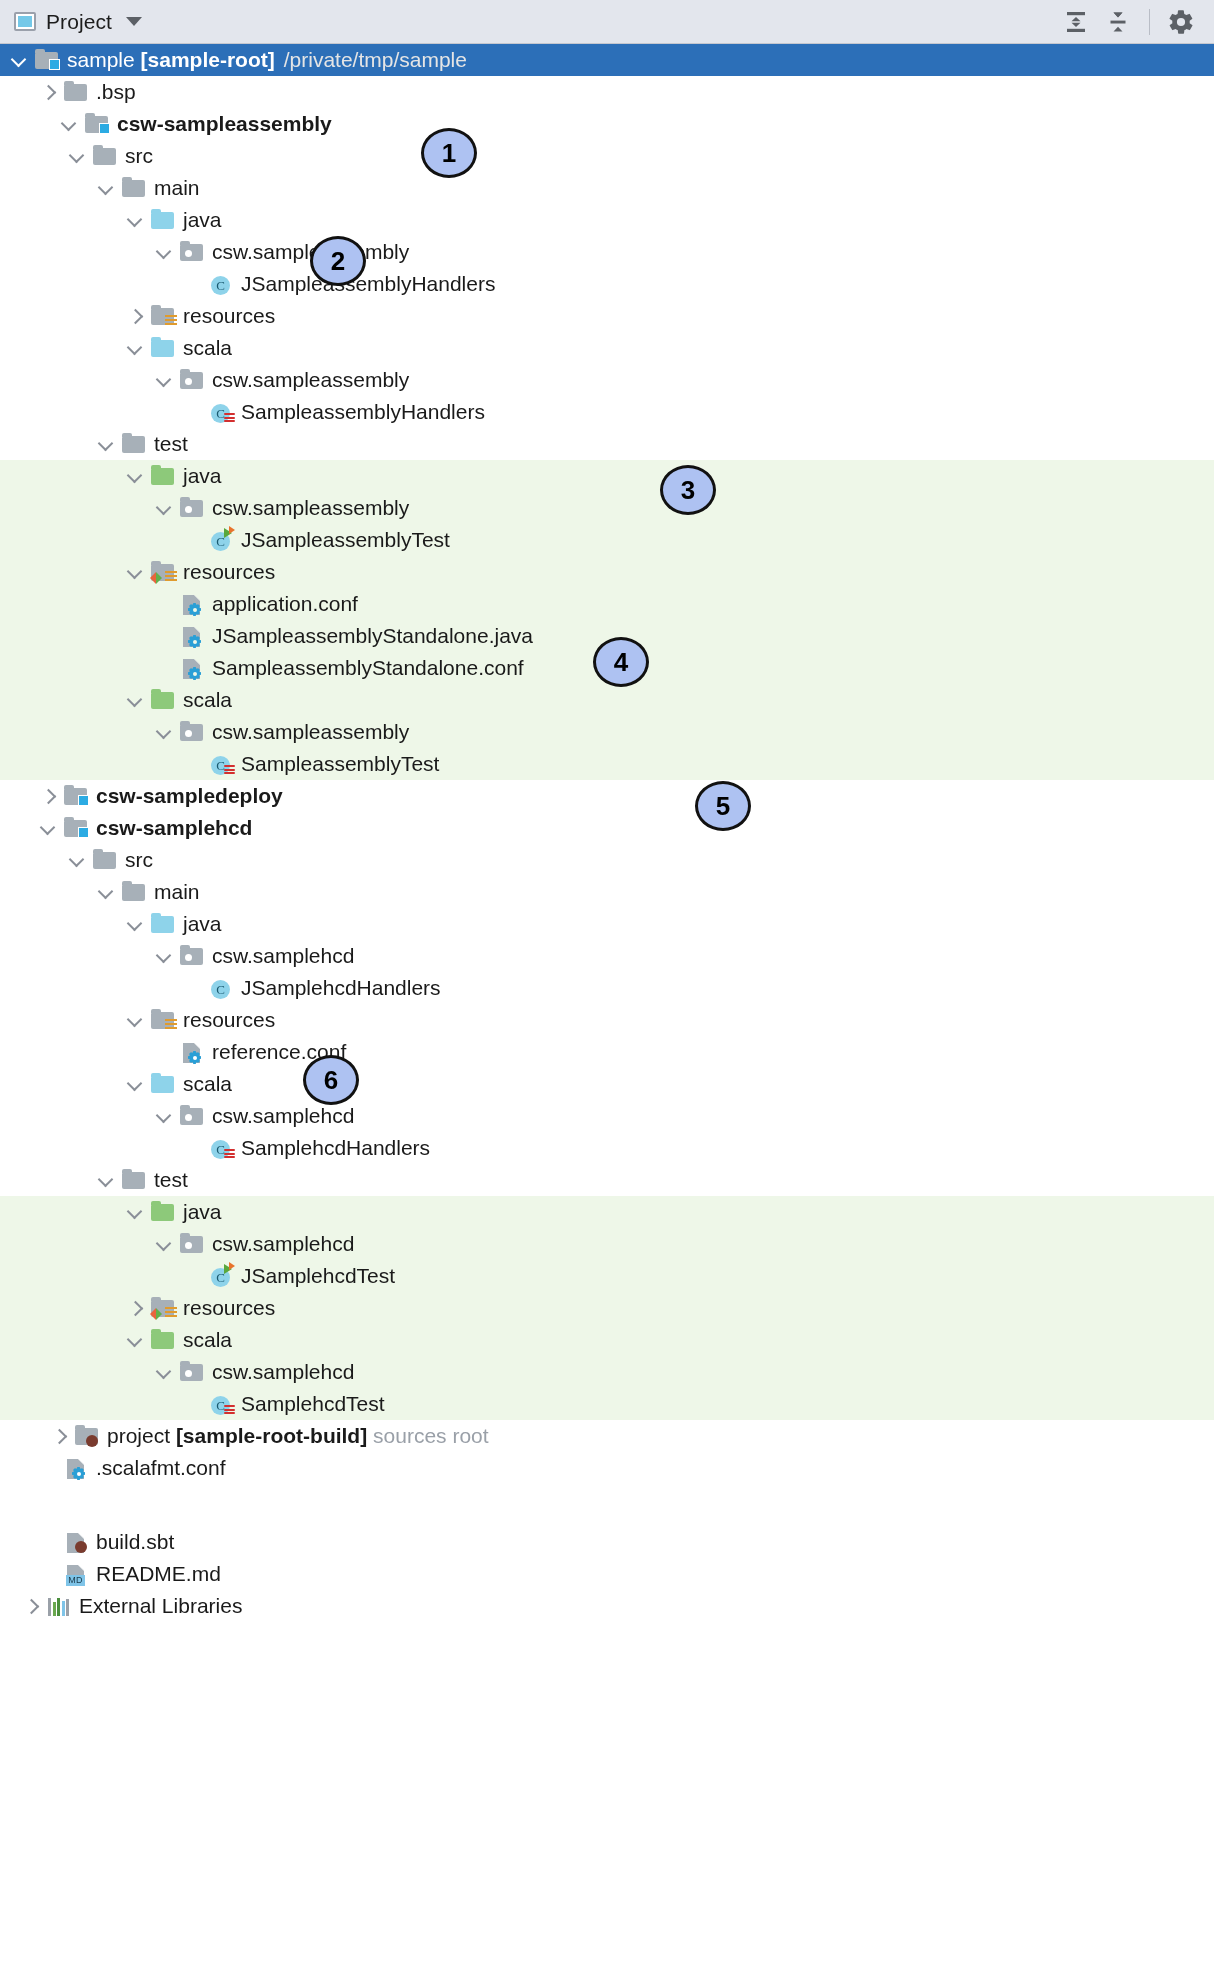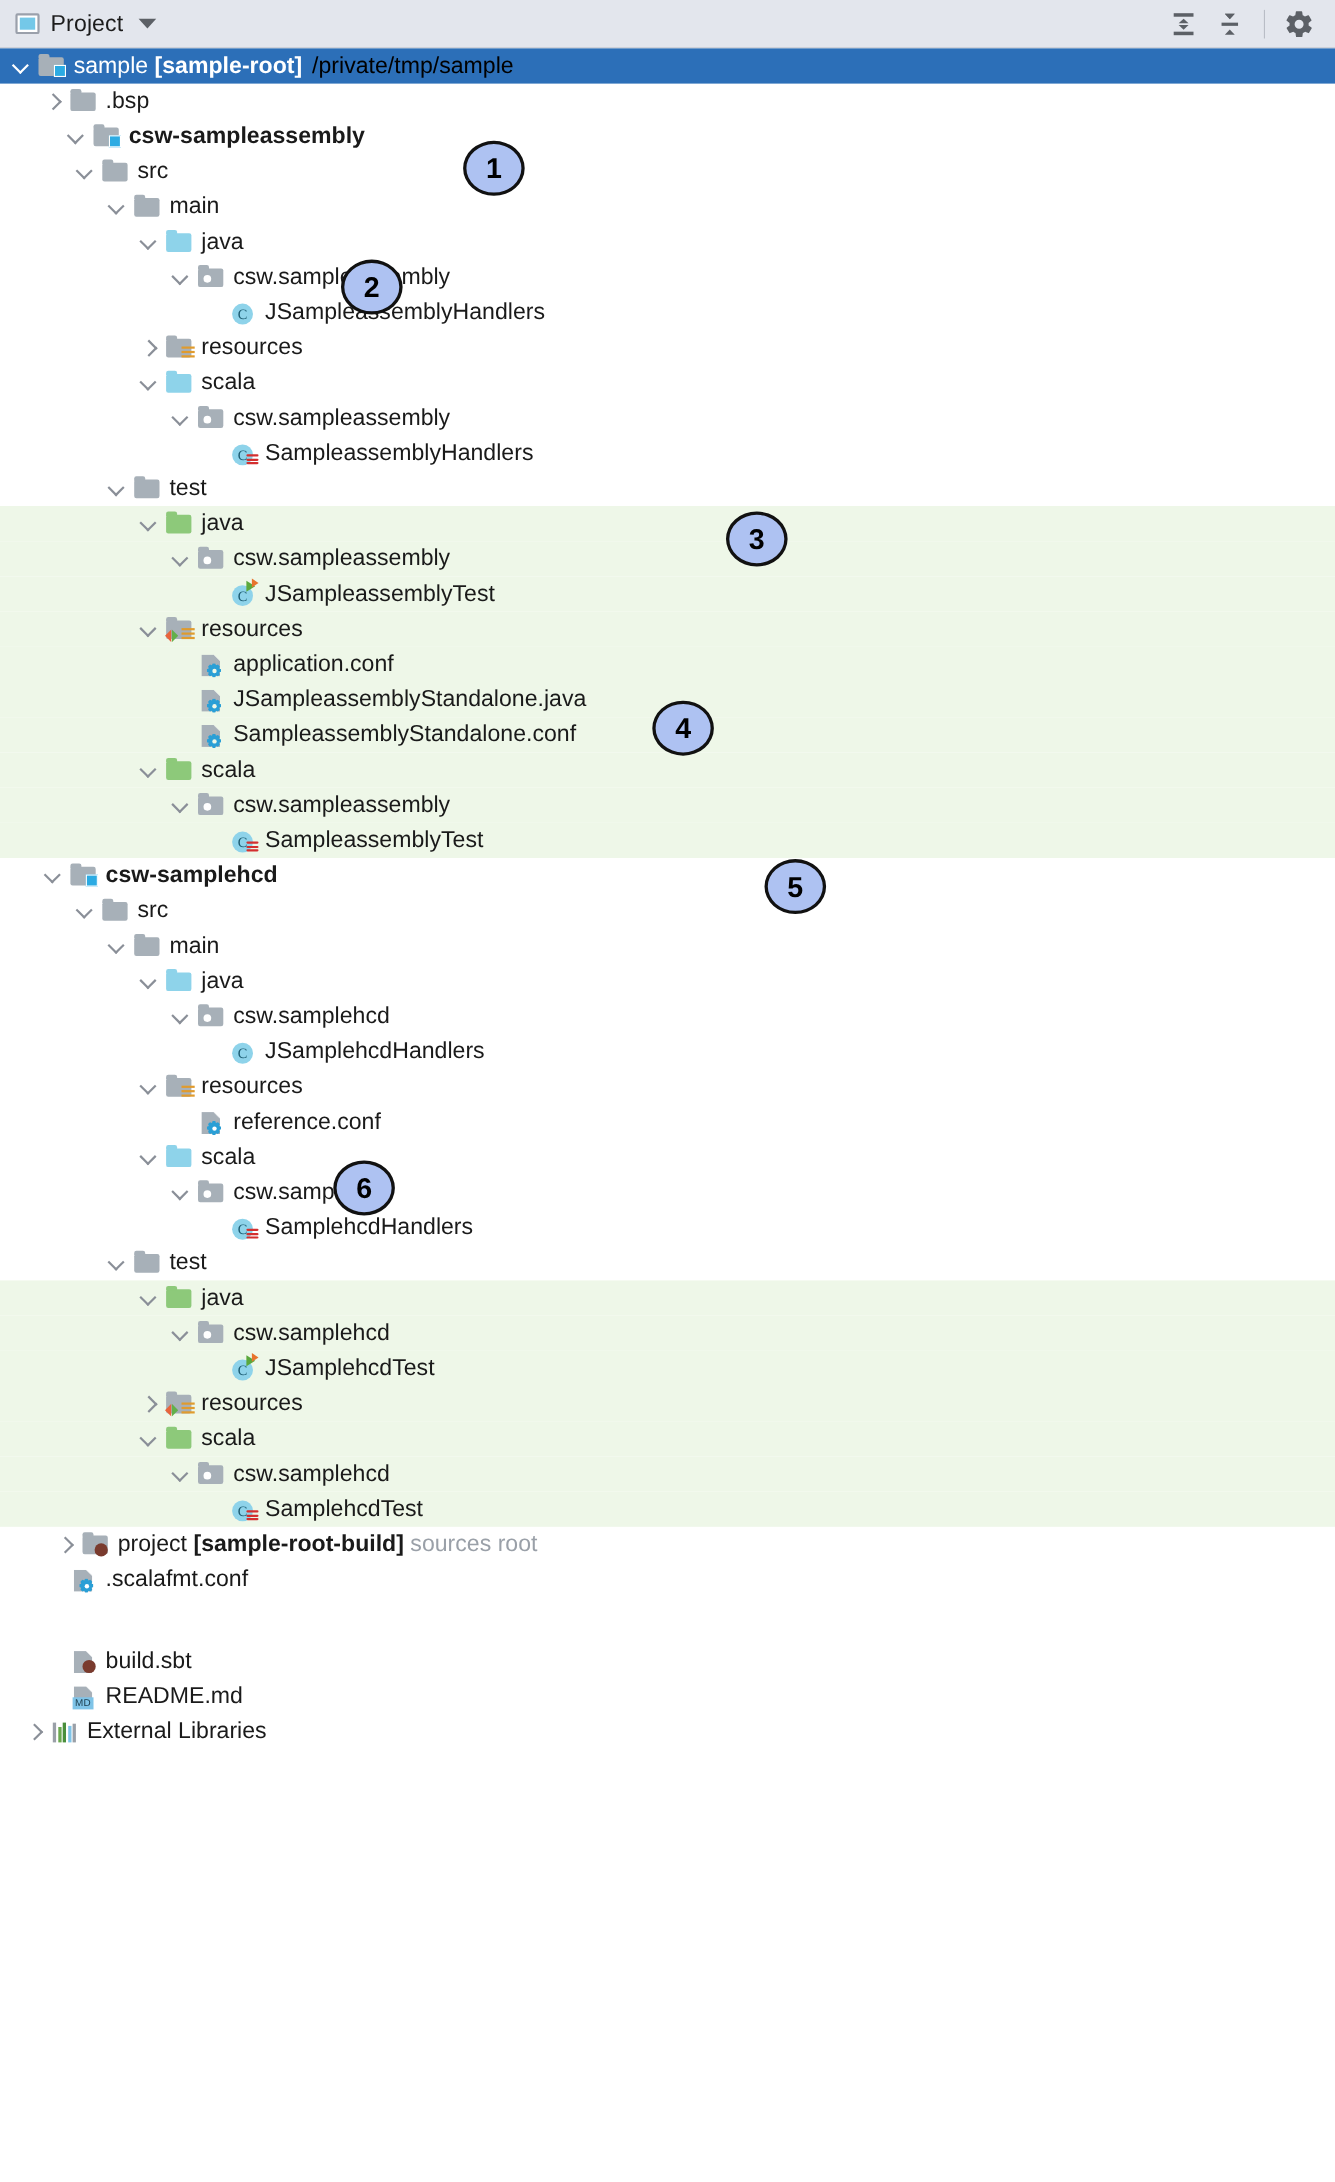--- a/index.html
+++ b/index.html
@@ -242,21 +242,21 @@
   .libs {
     position: absolute; left: 2px; top: 4px;
     width: 22px; height: 18px;
     display: flex; gap: 1.5px; align-items: flex-end;
   }
   .libs i { display:block; width: 3px; height: 18px; }
 
   .label { padding-right: 4px; }
   .label .bold { font-weight: bold; }
   .label .muted { color: #9aa0a8; }
-  .path { color: #000000; margin-left: 9px; }
+  .path { color: #e5e5e5; margin-left: 9px; }
 
   
   .callout {
     position: absolute;
     width: 56px; height: 50px;
     border-radius: 50%;
     background: #aec2f2;
     border: 3px solid #111111;
     color: #000000;
     font-size: 26px;
@@ -488,20 +488,28 @@
         <span class="cls">C</span>
         <span class="bdg-scala">
           <i></i>
           <i></i>
           <i></i>
         </span>
       </span>
       <span class="label">SampleassemblyTest</span>
     </div>
     <div class="row" style="padding-left: 39px;">
+      <span class="arrow "></span>
+      <span class="ico">
+        <span class="folder"></span>
+        <span class="bdg-module"></span>
+      </span>
+      <span class="label"><span class="bold">csw-sampledeploy</span></span>
+    </div>
+    <div class="row" style="padding-left: 39px;">
       <span class="arrow open"></span>
       <span class="ico">
         <span class="folder"></span>
         <span class="bdg-module"></span>
       </span>
       <span class="label"><span class="bold">csw-samplehcd</span></span>
     </div>
     <div class="row" style="padding-left: 68px;">
       <span class="arrow open"></span>
       <span class="ico">

